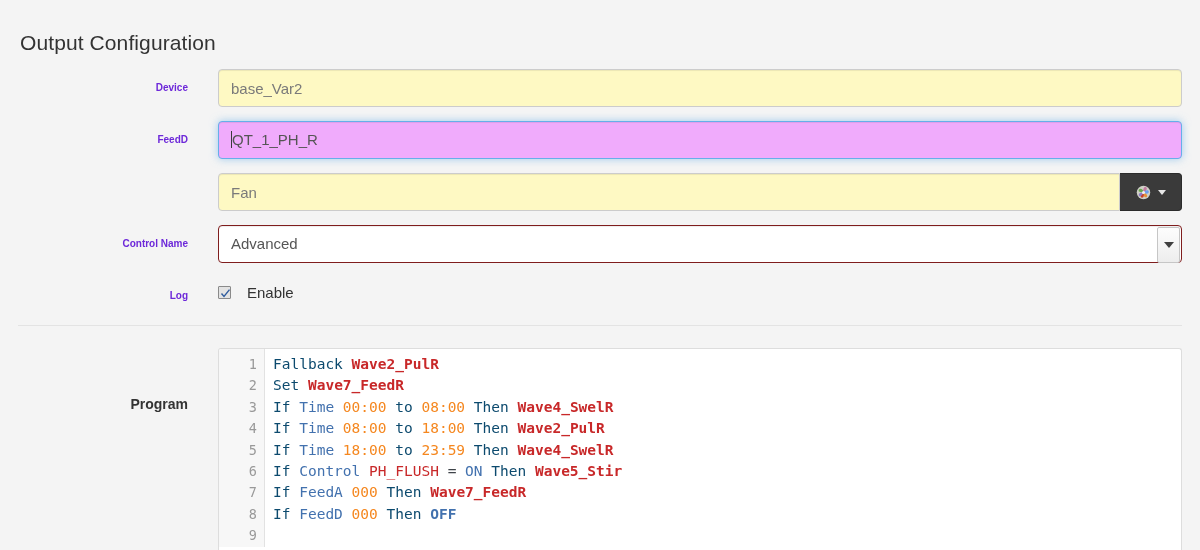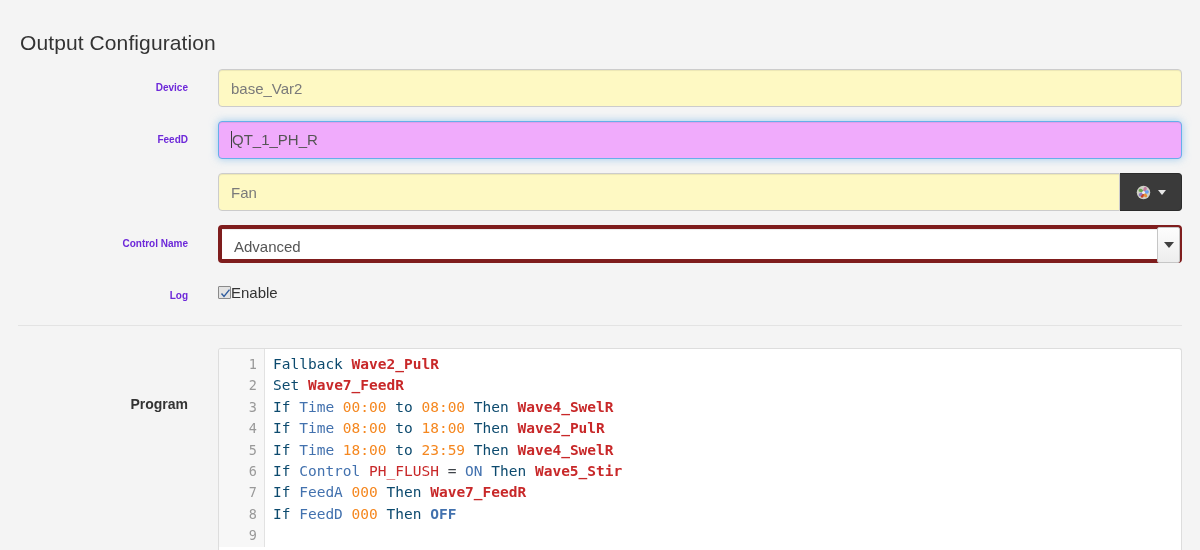--- a/index.html
+++ b/index.html
@@ -159,21 +159,21 @@
   }
   .select-box {
     box-sizing: border-box;
     width: 100%;
     height: 38px;
     padding: 6px 36px 2px 12px;
     font-size: 15px;
     line-height: 24px;
     color: #555555;
     background-color: #ffffff;
-    border: 4px solid #7f1d1d;
+    border: 1px solid #7f1d1d;
     border-radius: 4px;
     box-shadow: inset 0 1px 1px rgba(0,0,0,.075);
     font-family: "Liberation Sans", sans-serif;
   }
   .select-arrow-box {
     position: absolute;
     right: 2px;
     top: 2px;
     width: 21px;
     height: 34px;
@@ -192,21 +192,21 @@
     border-top: 6px solid #404040;
   }
 
   
   .check-line {
     position: absolute;
     left: 218px;
     top: 14px;
     display: flex;
     align-items: center;
-    gap: 0;
+    gap: 16px;
   }
   .cbx {
     box-sizing: border-box;
     width: 13px;
     height: 13px;
     border: 1px solid #8a8a8a;
     background: #e3e3e3;
     border-radius: 1px;
     position: relative;
     display: inline-block;

